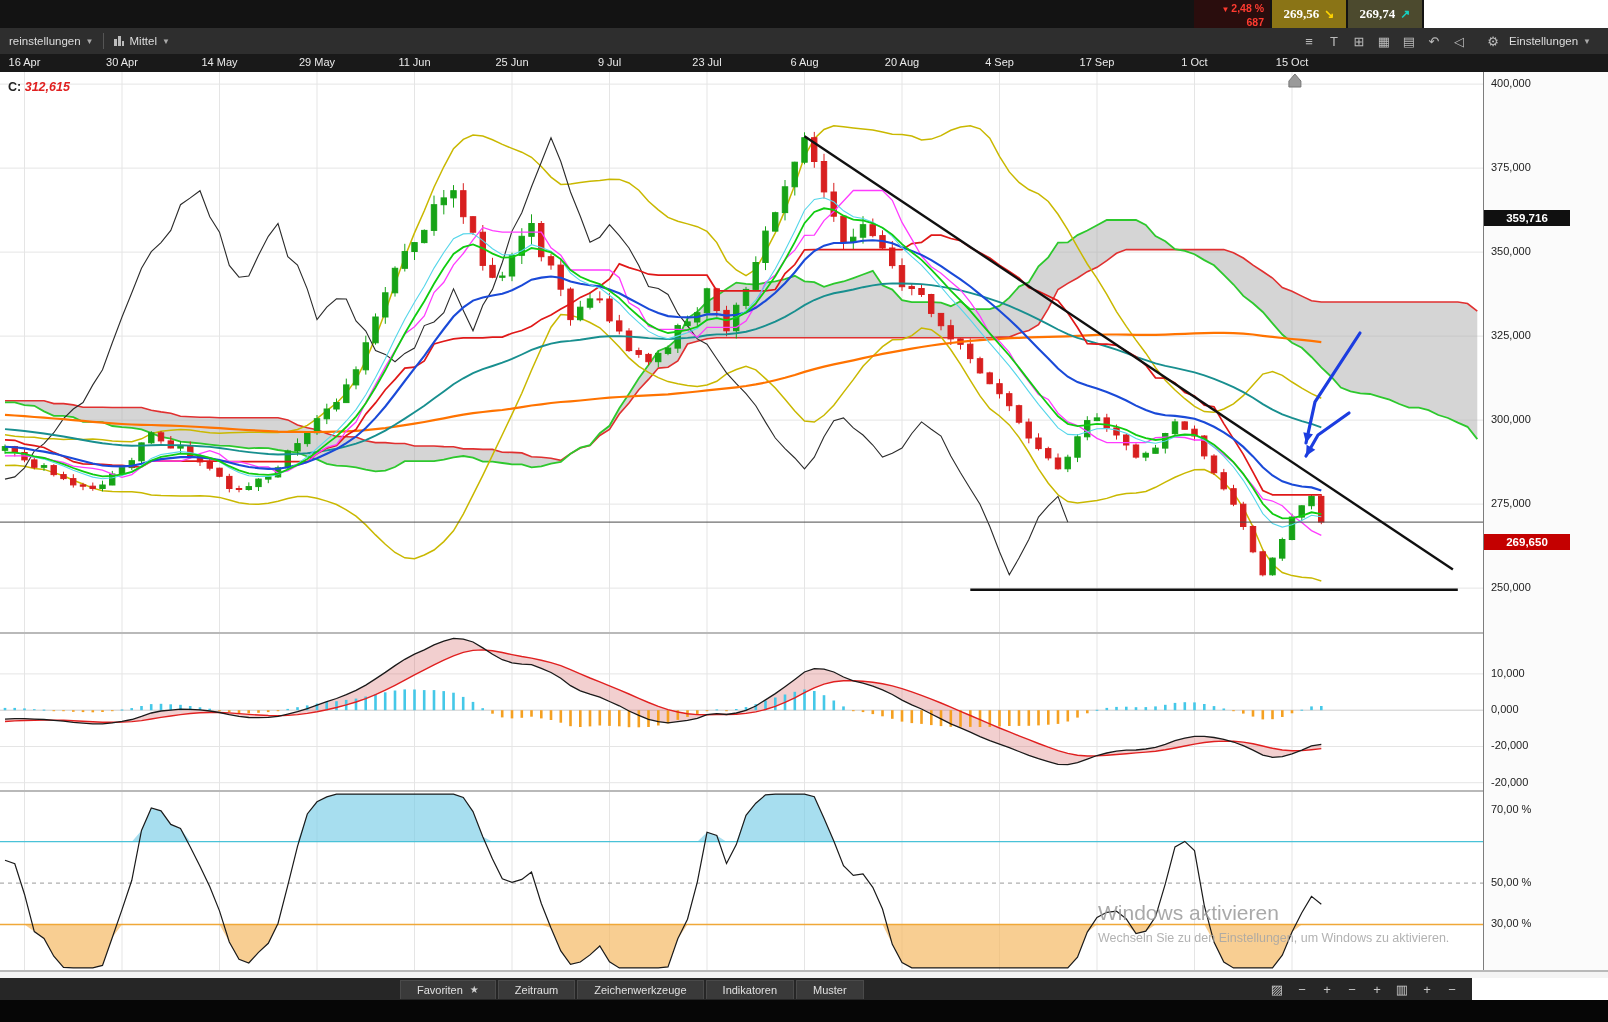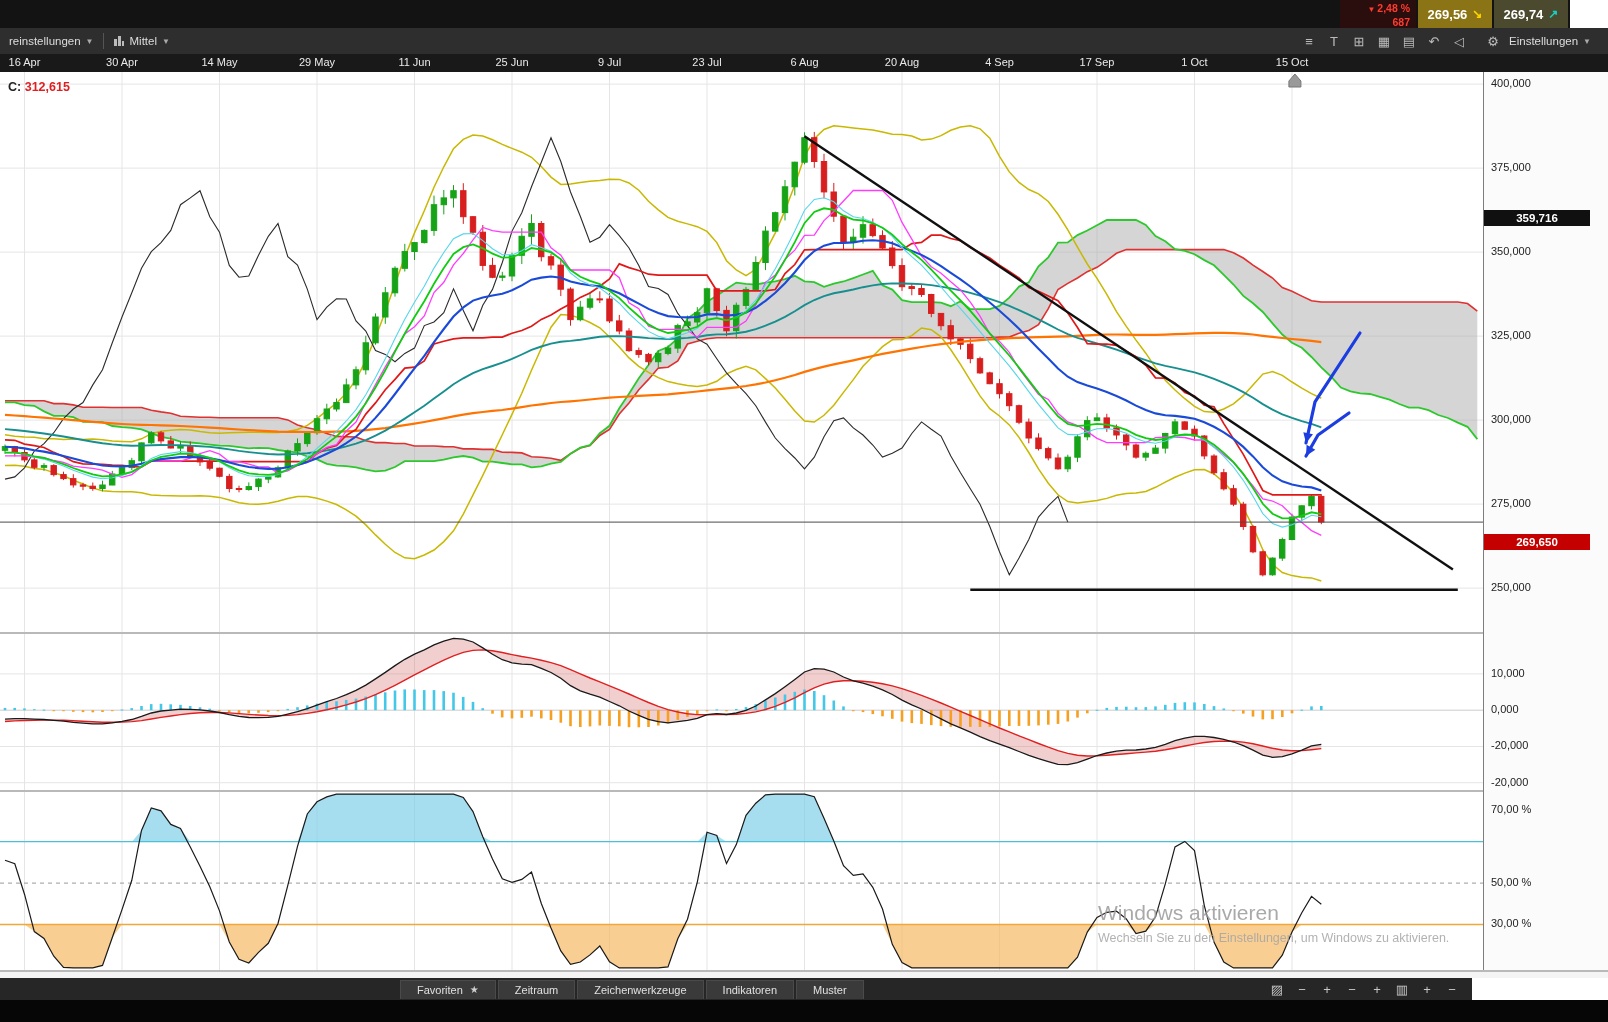--- a/index.html
+++ b/index.html
@@ -1,23 +1,23 @@
 <!DOCTYPE html>
 <html><head>
 <meta charset="utf-8">
 <style>
   html,body{margin:0;padding:0;background:#000;font-family:"Liberation Sans",sans-serif;}
   #app{position:relative;width:1608px;height:1022px;background:#fff;overflow:hidden;}
 
   
-  #topstrip{position:absolute;left:0;top:0;width:1570px;height:28px;background:#131313;}
+  #topstrip{position:absolute;left:0;top:0;width:1424px;height:28px;background:#131313;}
   #quotes{position:absolute;right:2px;top:0;height:28px;display:flex;gap:2px;}
   .qchange{width:66px;background:#2a0d0d;color:#ff3b30;font-size:10.5px;text-align:right;padding:2px 6px 0 4px;line-height:12px;font-weight:bold;}
   .qchange .tri{font-size:8px;margin-right:2px;}
-  .qbox{width:74px;display:flex;align-items:center;justify-content:center;gap:5px;color:#fff;font-size:13px;font-weight:bold;}
+  .qbox{width:74px;display:flex;align-items:center;justify-content:center;gap:5px;color:#fff;font-size:13px;font-weight:bold;font-family:Liberation Serif, serif;}
   .qbox.bid{background:#8a7416;}
   .qbox.ask{background:#4c4a2e;}
   .qbox .arr{font-size:12px;font-weight:bold;}
   .bid .arr{color:#ffd400;}
   .ask .arr{color:#17d0c0;}
 
   
   #toolbar{position:absolute;left:0;top:28px;width:1608px;height:26px;background:#2e2e2e;border-bottom:1px solid #000;display:flex;align-items:center;color:#ddd;font-size:11.5px;}
   .tb-item{display:flex;align-items:center;gap:5px;padding:0 9px;height:100%;justify-content:center;}
   .tb-item .chev{font-size:8px;color:#aaa;}
@@ -33,26 +33,26 @@
   
   #svg-main{position:absolute;left:0;top:72px;background:#fff;}
   #sep1{position:absolute;left:0;top:632px;width:1483px;height:2px;background:#b9b9b9;}
   #svg-macd{position:absolute;left:0;top:634px;background:#fff;}
   #sep2{position:absolute;left:0;top:790px;width:1483px;height:2px;background:#b9b9b9;}
   #svg-stoch{position:absolute;left:0;top:792px;background:#fff;}
   #sep3{position:absolute;left:0;top:970px;width:1608px;height:2px;background:#b9b9b9;}
   #whitegap{position:absolute;left:0;top:972px;width:1608px;height:6px;background:#f4f4f4;}
 
   #cursorlabel{position:absolute;left:8px;top:80px;font-size:12.5px;font-weight:bold;color:#222;}
-  #cursorlabel .val{color:#e02020;}
+  #cursorlabel .val{color:#e02020;font-style:italic;}
 
   
   #axis-col{position:absolute;left:1483px;top:72px;width:125px;height:898px;background:#fbfbfb;border-left:1px solid #7d7d7d;box-sizing:border-box;}
   .axis-label{position:absolute;left:7px;font-size:11px;color:#222;white-space:nowrap;}
-  .axis-badge{position:absolute;left:0;width:74px;text-align:center;font-size:11.5px;font-weight:bold;color:#fff;padding:2px 16px;}
+  .axis-badge{position:absolute;left:0;width:74px;text-align:center;font-size:11.5px;font-weight:bold;color:#fff;padding:2px 6px;}
   .axis-badge.black{background:#101010;}
   .axis-badge.red{background:#c40000;margin-top:21px;}
 
   
   #wm{position:absolute;left:1098px;top:901px;color:#9b9b9b;opacity:.85;pointer-events:none;}
   #wm .l1{font-size:21px;}
   #wm .l2{font-size:12.5px;margin-top:6px;color:#a5a5a5;}
 
   
   #tabbar{position:absolute;left:0;top:978px;width:1472px;height:22px;background:#262626;display:flex;align-items:center;}

